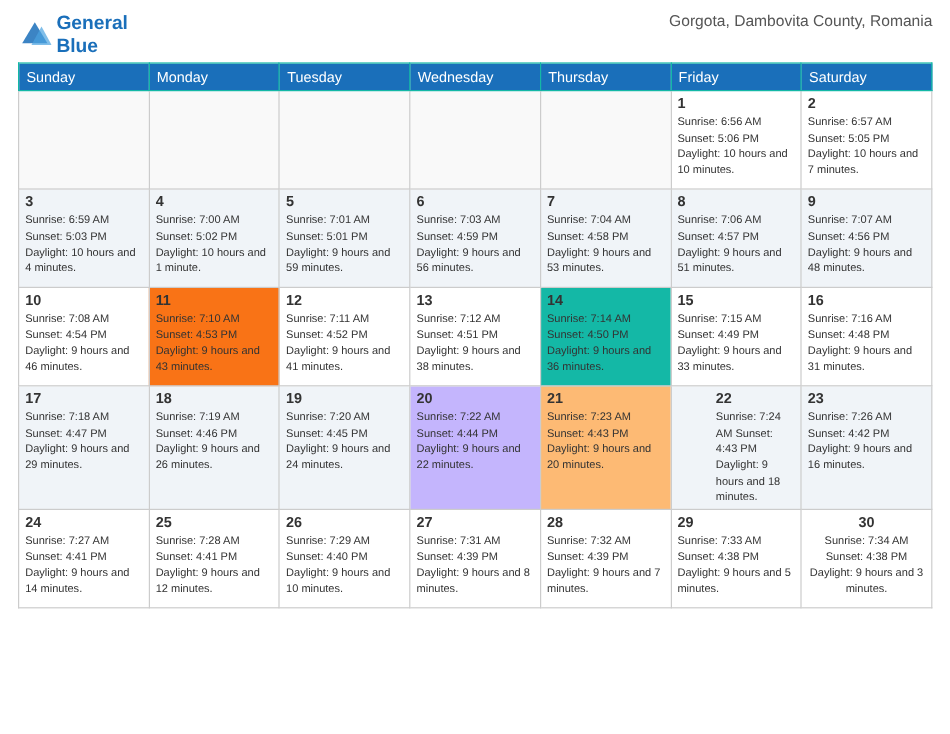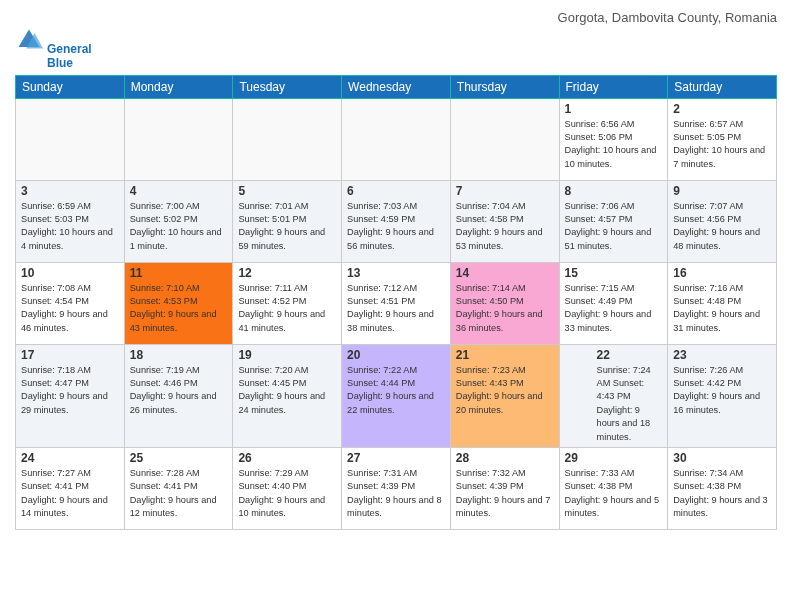--- a/index.html
+++ b/index.html
@@ -19,25 +19,24 @@
       justify-content: space-between;
       align-items: flex-start;
       margin-bottom: 4px;
     }
     .logo {
       display: flex;
       align-items: center;
       gap: 4px;
     }
     .logo-text {
-      font-size: 12px;
+      font-size: 16px;
       font-weight: bold;
       color: #333;
       line-height: 1.2;
-      margin-top: 32px;
     }
     .logo-text span { color: #1a6fba; }
     .logo-icon {
       width: 28px;
       height: 28px;
     }
     .title-block {
       text-align: right;
     }
     .month-title {
@@ -205,21 +204,21 @@
             <div class="day-info">Sunrise: 7:11 AM
 Sunset: 4:52 PM
 Daylight: 9 hours and 41 minutes.</div>
           </td>
           <td style="background: rgb(255, 255, 255);">
             <span class="day-num">13</span>
             <div class="day-info">Sunrise: 7:12 AM
 Sunset: 4:51 PM
 Daylight: 9 hours and 38 minutes.</div>
           </td>
-          <td style="background: #f9a8d4;">
+          <td style="background: #14b8a6;">
             <span class="day-num">14</span>
             <div class="day-info">Sunrise: 7:14 AM
 Sunset: 4:50 PM
 Daylight: 9 hours and 36 minutes.</div>
           </td>
           <td style="background: rgb(255, 255, 255);">
             <span class="day-num">15</span>
             <div class="day-info">Sunrise: 7:15 AM
 Sunset: 4:49 PM
 Daylight: 9 hours and 33 minutes.</div>
@@ -305,21 +304,21 @@
             <div class="day-info">Sunrise: 7:32 AM
 Sunset: 4:39 PM
 Daylight: 9 hours and 7 minutes.</div>
           </td>
           <td style="background: rgb(255, 255, 255);">
             <span class="day-num">29</span>
             <div class="day-info">Sunrise: 7:33 AM
 Sunset: 4:38 PM
 Daylight: 9 hours and 5 minutes.</div>
           </td>
-          <td style="background: rgb(255, 255, 255);">
+          <td style="background: rgb(255, 255, 255); text-align: center;">
             <span class="day-num">30</span>
             <div class="day-info">Sunrise: 7:34 AM
 Sunset: 4:38 PM
 Daylight: 9 hours and 3 minutes.</div>
           </td>
         </tr>
       </tbody>
   </table>
 </div>
 

